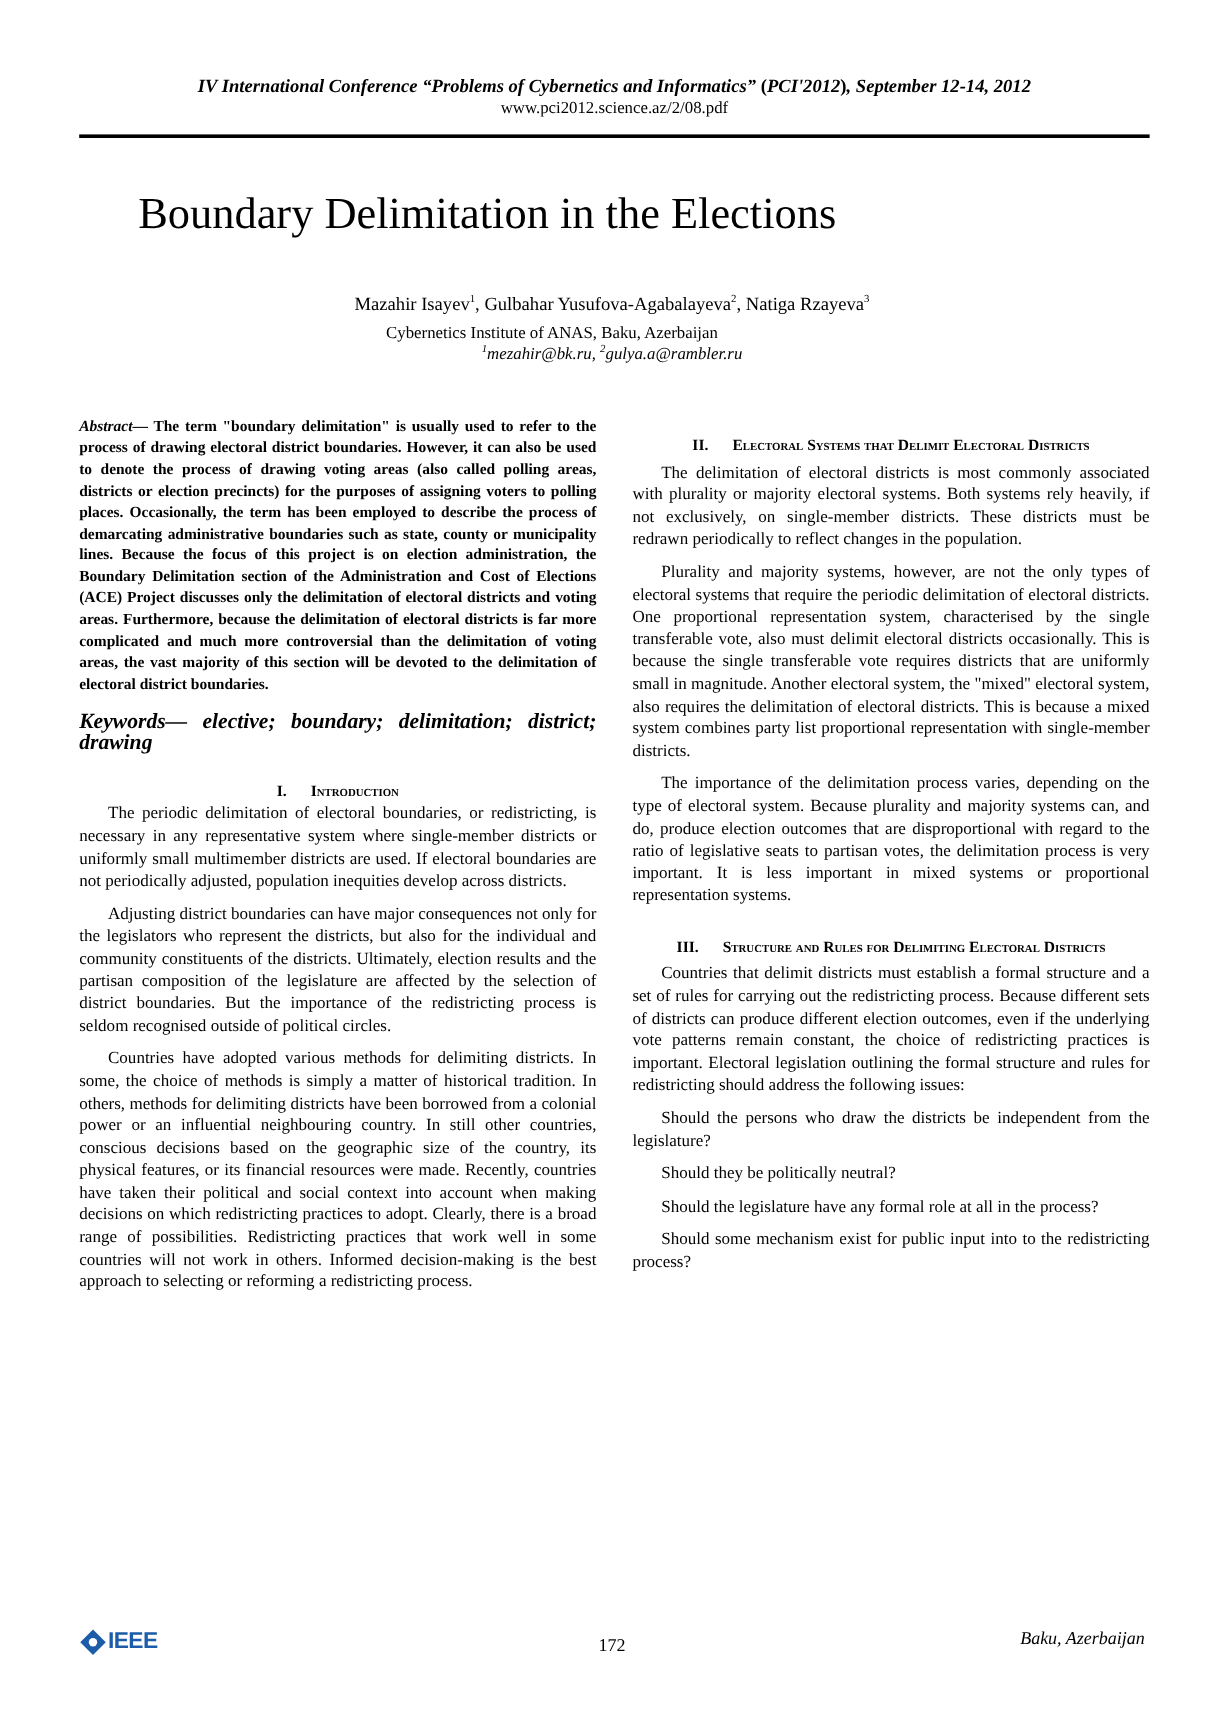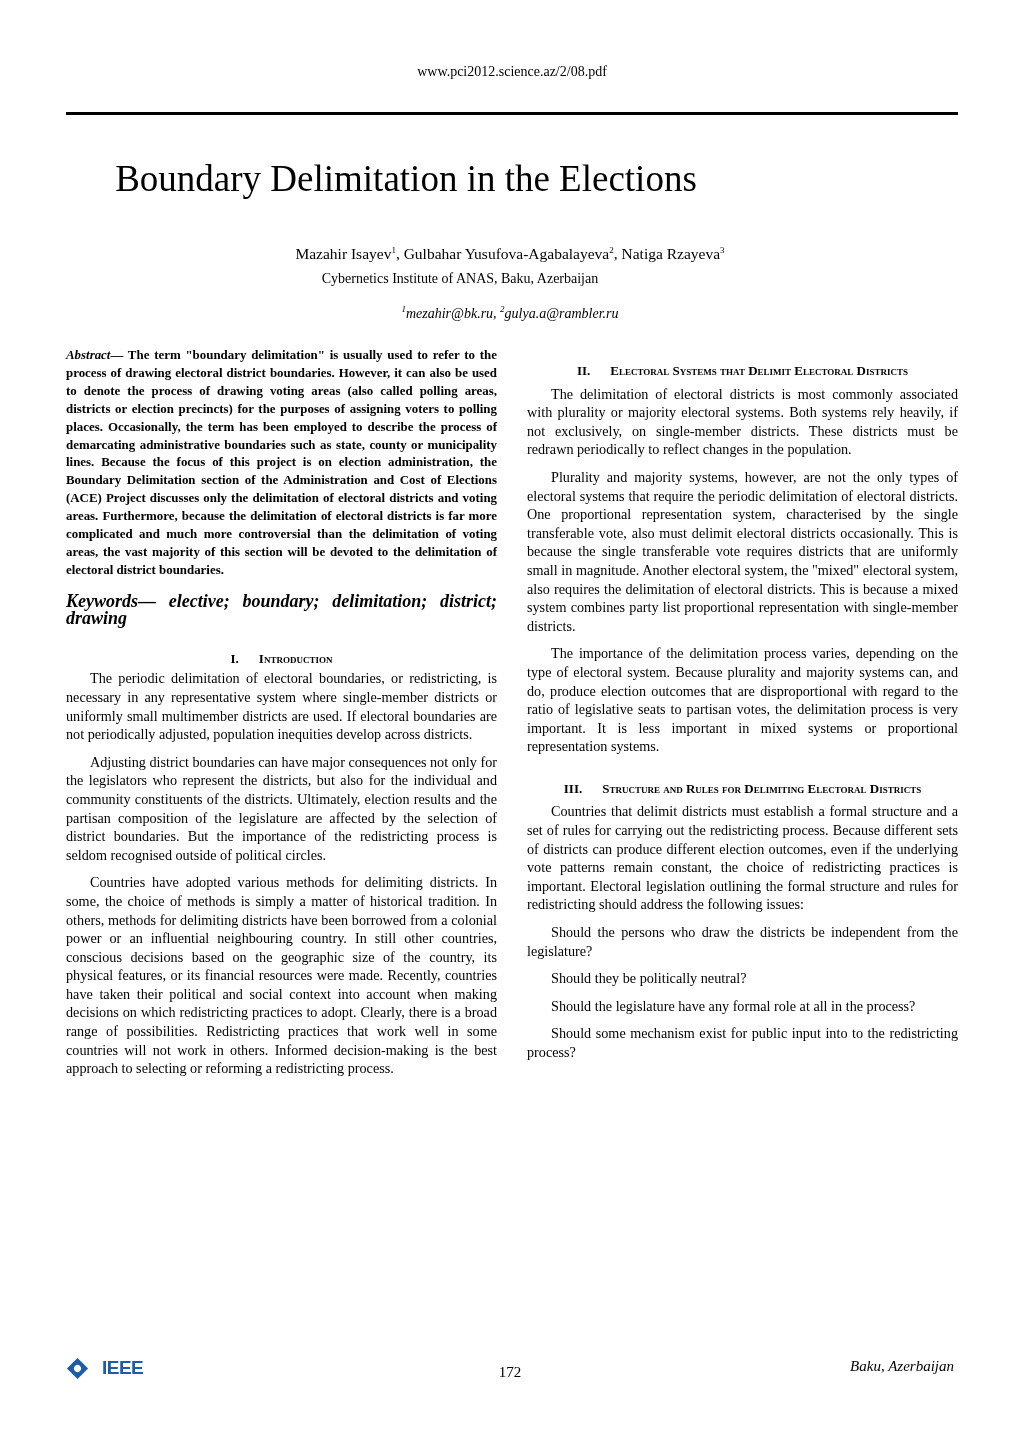--- a/index.html
+++ b/index.html
@@ -6,48 +6,49 @@
   body { width: 1020px; height: 1442px; position: relative; overflow: hidden;
          font-family: "Liberation Serif", "DejaVu Serif", serif; color: #000; }
   .conf-header { position: absolute; left: 66px; top: 63px; width: 892px; text-align: center; }
   .conf-title { font-weight: bold; font-style: italic; font-size: 15.5px; line-height: 19px; }
   .conf-title .paren { font-style: normal; }
   .conf-url { font-size: 14px; line-height: 18px; }
   .header-rule { position: absolute; left: 66px; top: 112px; width: 892px; height: 3px; background: #000; }
   .paper-title { position: absolute; left: 0; top: 155px; width: 812px; text-align: center; font-size: 37px; line-height: 48px; }
   .authors { position: absolute; left: 0; top: 244px; width: 1020px; text-align: center; font-size: 15.5px; line-height: 20px; }
   .affil { position: absolute; left: 0; top: 270px; width: 920px; text-align: center; font-size: 14px; line-height: 17px; }
-  .emails { position: absolute; left: 0; top: 287px; width: 1020px; text-align: center; font-size: 14px; line-height: 17px; font-style: italic; margin-top: 18px; }
+  .emails { position: absolute; left: 0; top: 287px; width: 1020px; text-align: center; font-size: 14px; line-height: 17px; font-style: italic; }
   sup { font-size: 9px; vertical-align: super; line-height: 0; }
 
   .col { position: absolute; top: 347px; width: 431px; text-align: justify; font-size: 14.2px; line-height: 18.6px; }
   .col-left { left: 66px; }
   .col-right { left: 527px; top: 362px; }
   .abstract { font-weight: bold; font-size: 12.9px; line-height: 17.9px; margin: 0; }
   .abstract .lead { font-style: italic; font-weight: bold; }
   .keywords { font-weight: bold; font-style: italic; font-size: 18px; line-height: 17px; margin: 13px 0 0 0; }
   .sec-head { text-align: center; font-size: 13px; line-height: 18.6px; margin: 0; }
   .sec-head .num { margin-right: 20px; }
   .sc { font-variant: small-caps; }
   p.body { margin: 0 0 9px 0; text-indent: 24px; }
   .col-left .sec-head { margin-top: 23px; margin-bottom: 1px; }
   .col-right .sec-head.first { margin-top: 0; margin-bottom: 4px; }
   .col-right .sec-head.second { margin-top: 24px; margin-bottom: 4px; }
 
-  .footer-logo { position: absolute; left: 68px; top: 1357px; display: flex; align-items: center; gap: 14px; }
+  .footer-logo { position: absolute; left: 68px; top: 1357px; display: flex; align-items: center; gap: 2px; }
   .ieee-diamond { width: 15px; height: 15px; background: #1d5ca8; transform: rotate(45deg); margin: 0 3px 0 2px; position: relative; }
   .ieee-diamond::after { content: ""; position: absolute; left: 4px; top: 4px; width: 7px; height: 7px; background: #fff; border-radius: 50%; }
   .ieee-text { font-family: "Liberation Sans", "DejaVu Sans", sans-serif; font-weight: bold; font-size: 19px; color: #1d5ca8; letter-spacing: -0.5px; }
   .page-num { position: absolute; left: 0; top: 1364px; width: 1020px; text-align: center; font-size: 15px; }
   .footer-place { position: absolute; right: 66px; top: 1358px; font-style: italic; font-size: 15px; }
 </style>
 </head>
 <body>
 
 <div class="conf-header">
+  <div class="conf-title"><span>IV International Conference “Problems of Cybernetics and Informatics” </span><span class="paren">(</span><span>PCI'2012</span><span class="paren">)</span><span>, September 12-14, 2012</span></div>
   <div class="conf-url">www.pci2012.science.az/2/08.pdf</div>
 </div>
 <div class="header-rule"></div>
 
 <div class="paper-title">Boundary Delimitation in the Elections</div>
 
 <div class="authors">
   <span><span>Mazahir Isayev</span><sup>1</sup><span>, </span></span><span><span>Gulbahar Yusufova-Agabalayeva</span><sup>2</sup><span>, </span></span><span><span>Natiga Rzayeva</span><sup>3</sup></span>
 </div>
 <div class="affil">Cybernetics Institute of ANAS, Baku, Azerbaijan</div>

